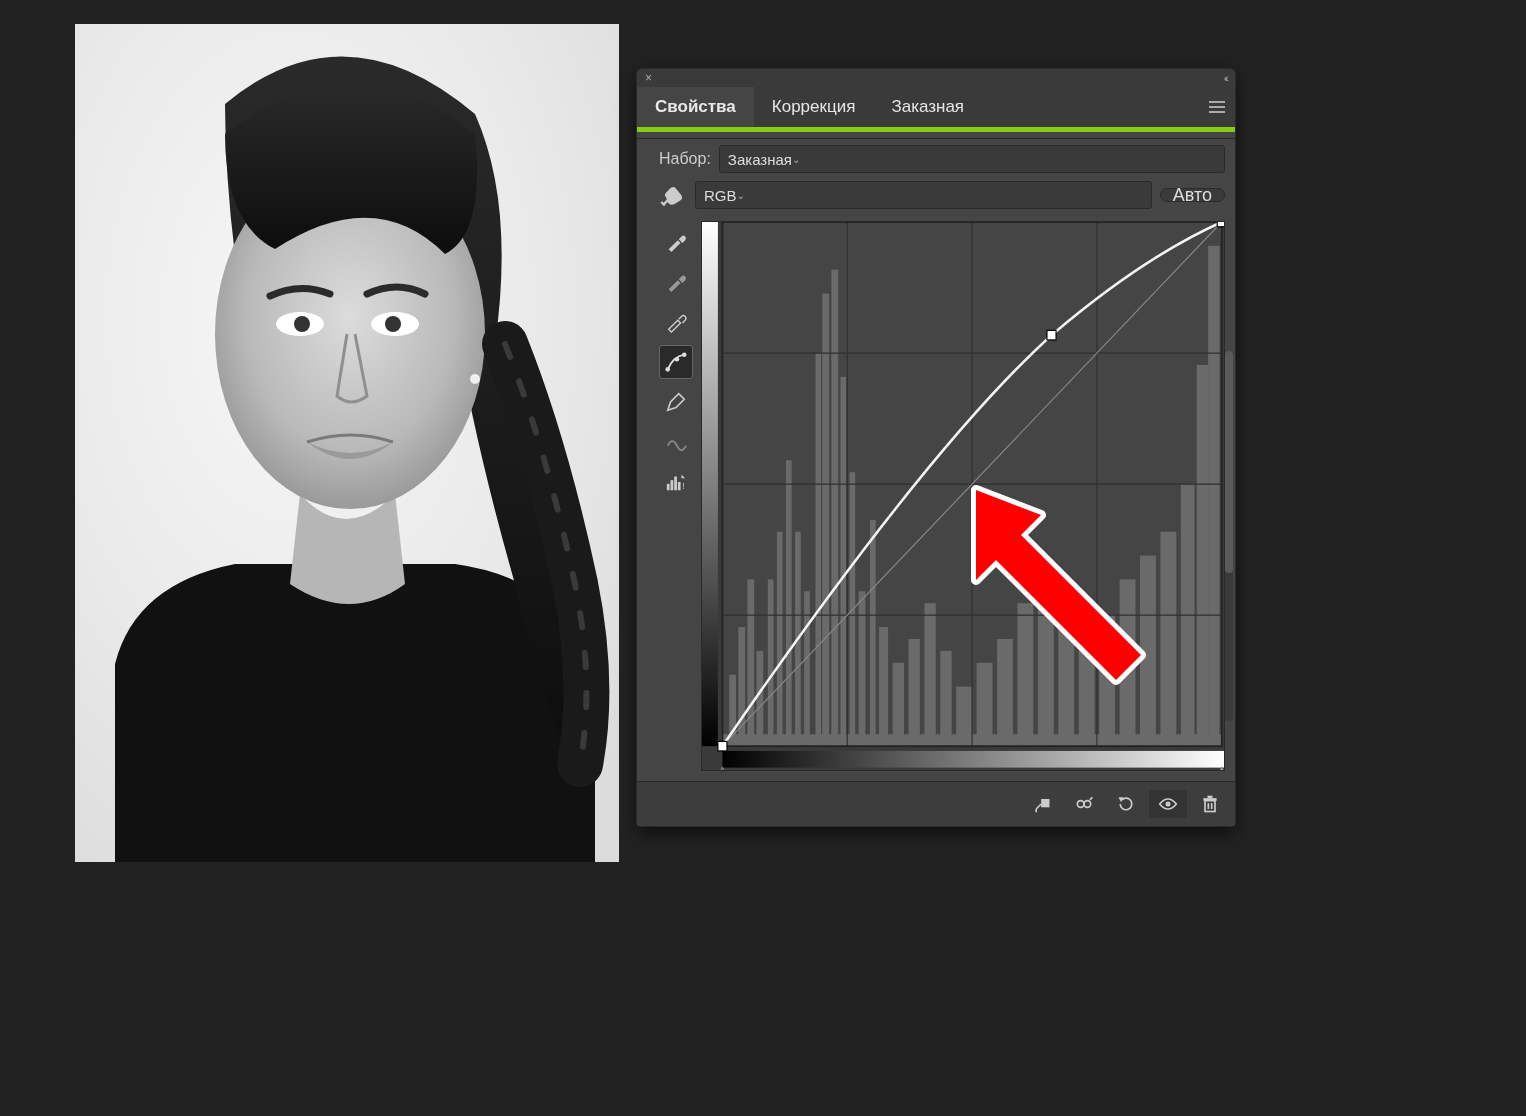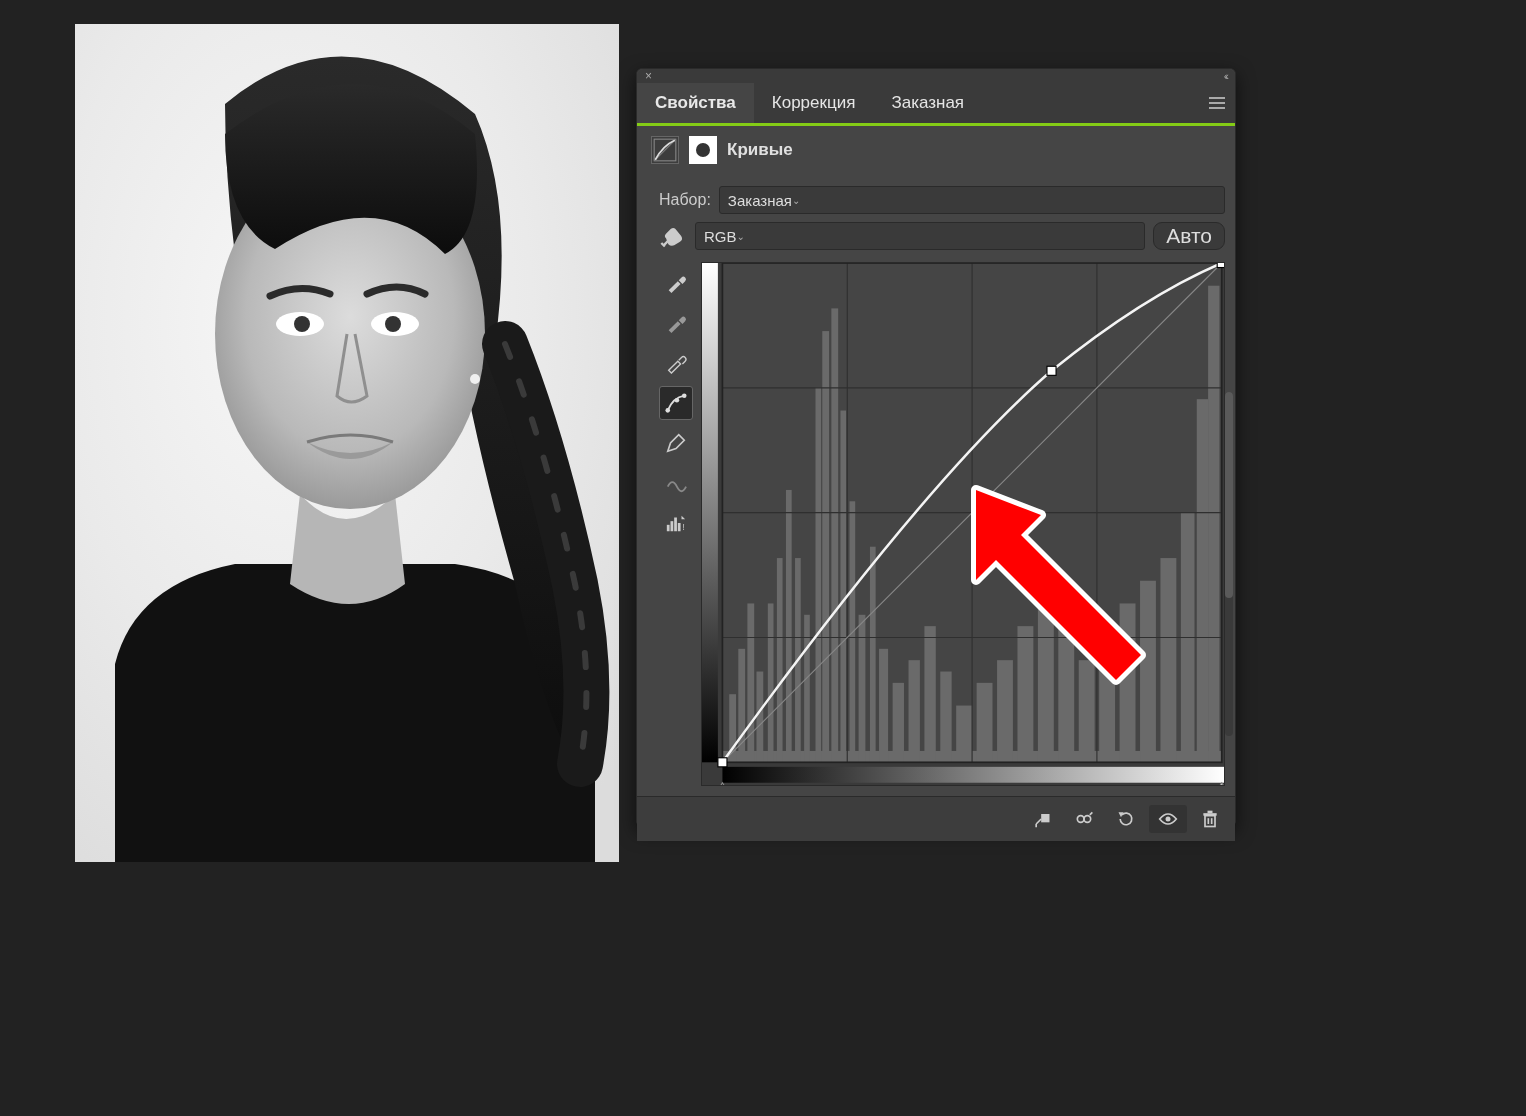--- a/index.html
+++ b/index.html
@@ -39,21 +39,21 @@
     padding: 0 8px;
     border-radius: 6px 6px 0 0;
     color: #aaa;
     font-size: 12px;
   }
   .panel-header .x { cursor: pointer; }
   .panel-header .collapse { font-size: 11px; letter-spacing: -2px; }
   .tabs {
     display: flex; align-items: center;
     background: #3a3a3a;
-    border-bottom: 3px solid #84cc16;
+    border-bottom: 5px solid #84cc16;
   }
   .tab {
     padding: 10px 18px;
     font-size: 17px;
     color: #e5e5e5;
     cursor: pointer;
   }
   .tab.active {
     background: #454545;
     color: #e8e8e8;
@@ -101,28 +101,28 @@
     border: 1px solid #2a2a2a;
     border-radius: 3px;
     color: #ddd;
     padding: 0 8px;
     display: flex; align-items: center; 
     cursor: pointer;
     font-size: 15px;
   }
   .select .chev { font-size: 10px; color:#aaa;}
   .btn {
-    height: 28px; padding: 0 12px;
+    height: 14px; padding: 0 12px;
     background: #3a3a3a;
     border: 1px solid #2a2a2a;
     border-radius: 9px;
     color: #ddd;
     display: flex; align-items: center;
     cursor: pointer;
-    font-size: 21px;
+    font-size: 18px;
   }
   .hand-icon {
     width: 28px; height:28px;
     display:flex; align-items:center; justify-content:center;
     color:#ccc; font-size:18px;
   }
   .curve-area {
     flex: 1; display: flex; gap: 8px;
     margin-top: 4px;
   }
@@ -244,31 +244,20 @@
     <div class="tab active">Свойства</div>
     <div class="tab">Коррекция</div>
     <div class="tab">Заказная</div>
     <div class="tab-menu">
         <span></span>
         <span></span>
         <span></span>
       </div>
   </div>
 
-  <div class="adj-header">
-    <div class="adj-icon">
-      <svg viewBox="0 0 24 24">
-          <rect x="2" y="2" width="20" height="20" fill="none" stroke="#888"></rect>
-          <path d="M3 21 L21 3" stroke="#777" stroke-width="1"></path>
-          <path d="M3 21 Q10 8 21 3" stroke="#ddd" stroke-width="1.5" fill="none"></path>
-        </svg>
-    </div>
-    <div class="mask-icon"></div>
-    <div class="adj-title">Кривые</div>
-  </div>
 
   <div class="sep"></div>
 
   <div class="body">
     <div class="row">
       <div class="label">Набор:</div>
       <div class="select">
         <span>Заказная</span>
         <span class="chev">⌄</span>
       </div>

